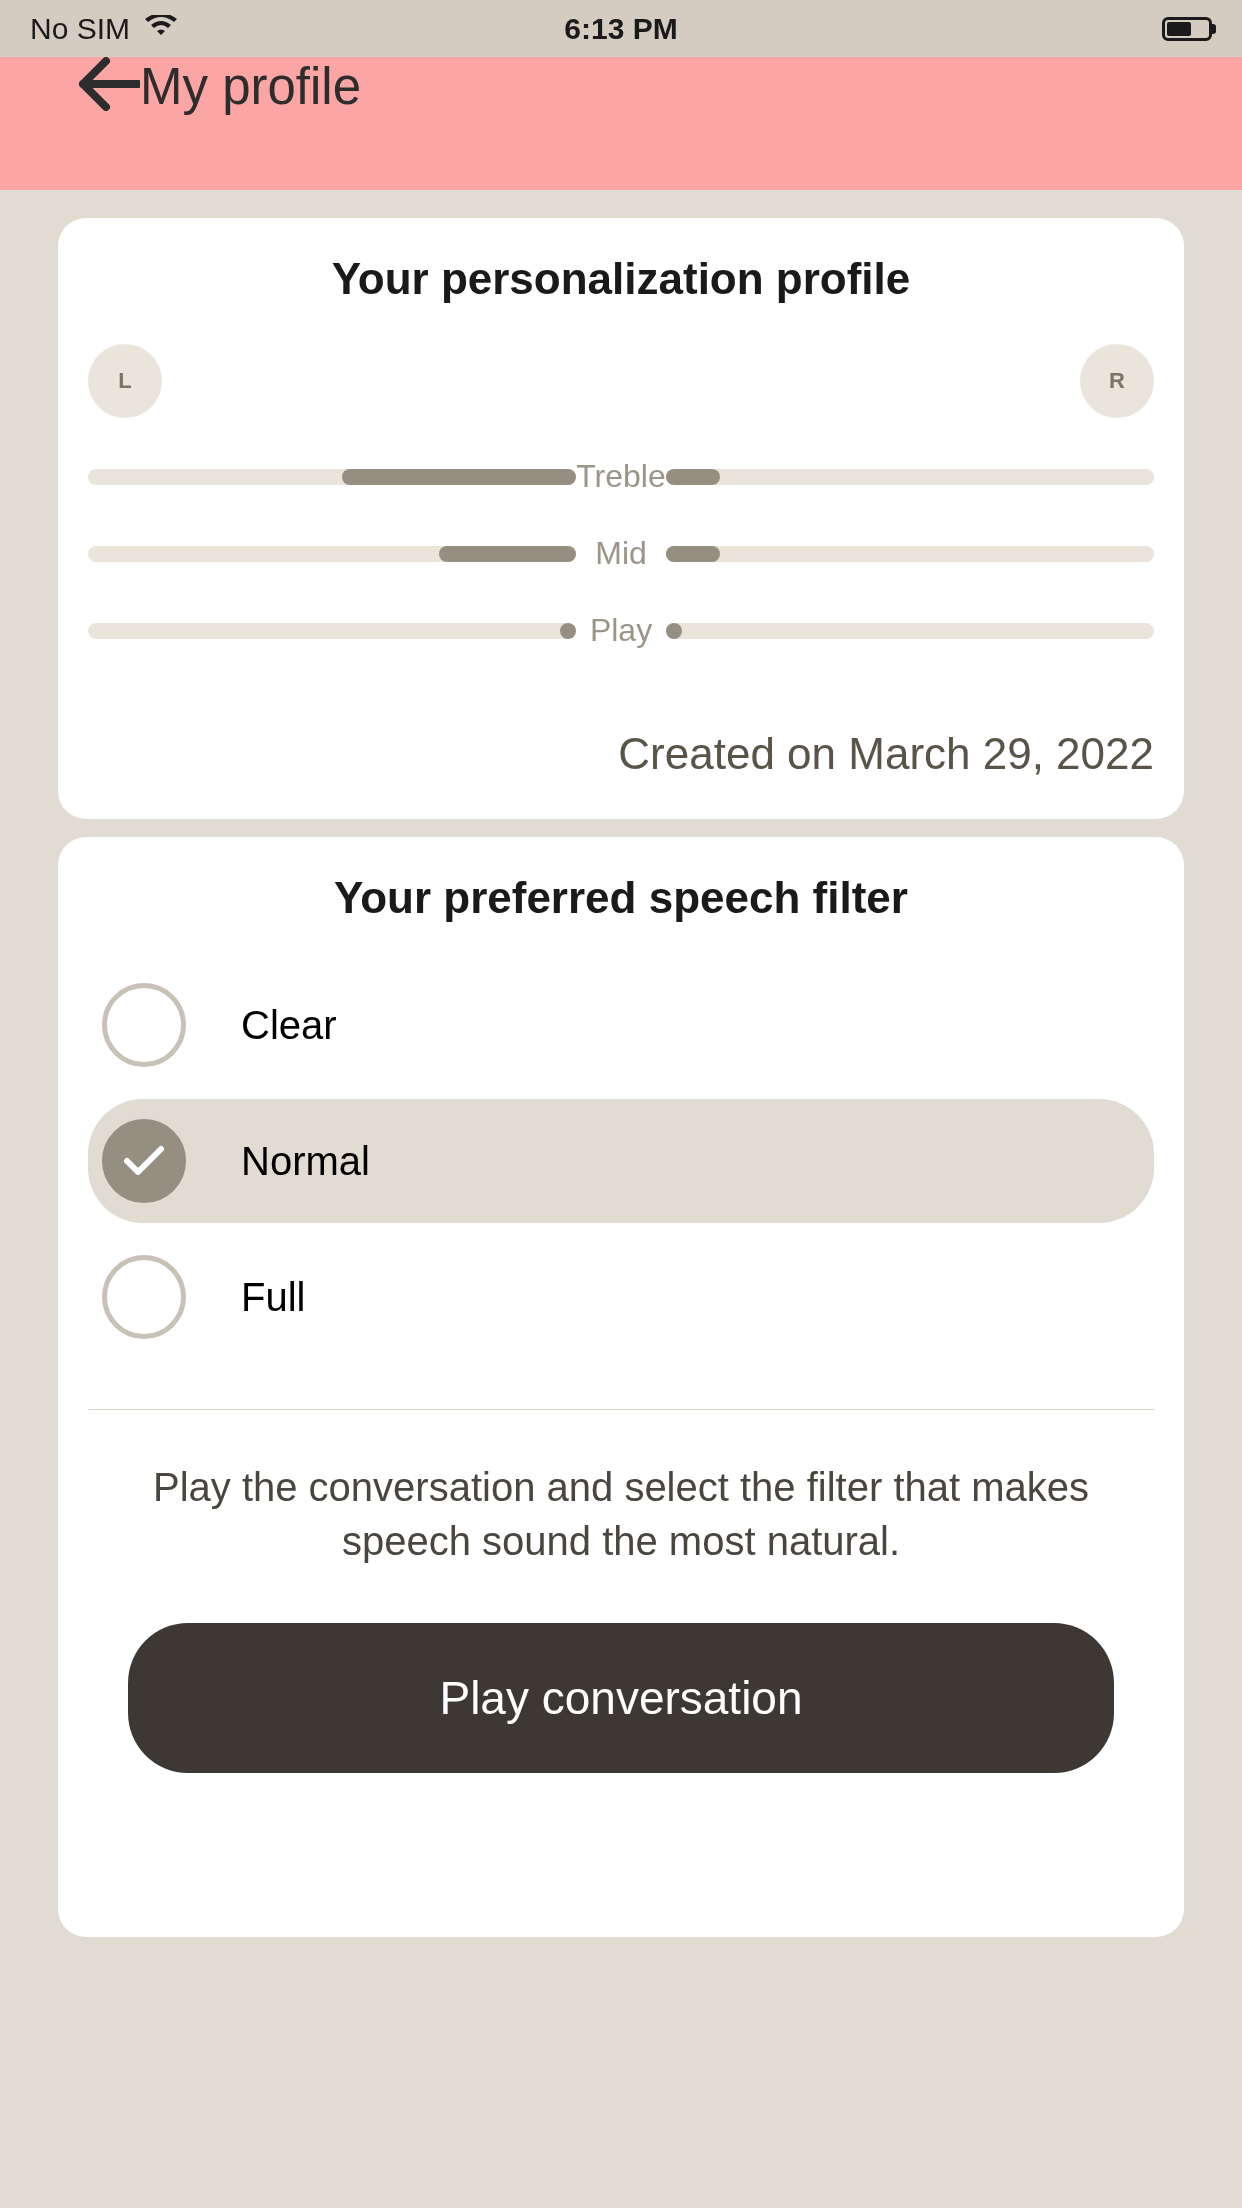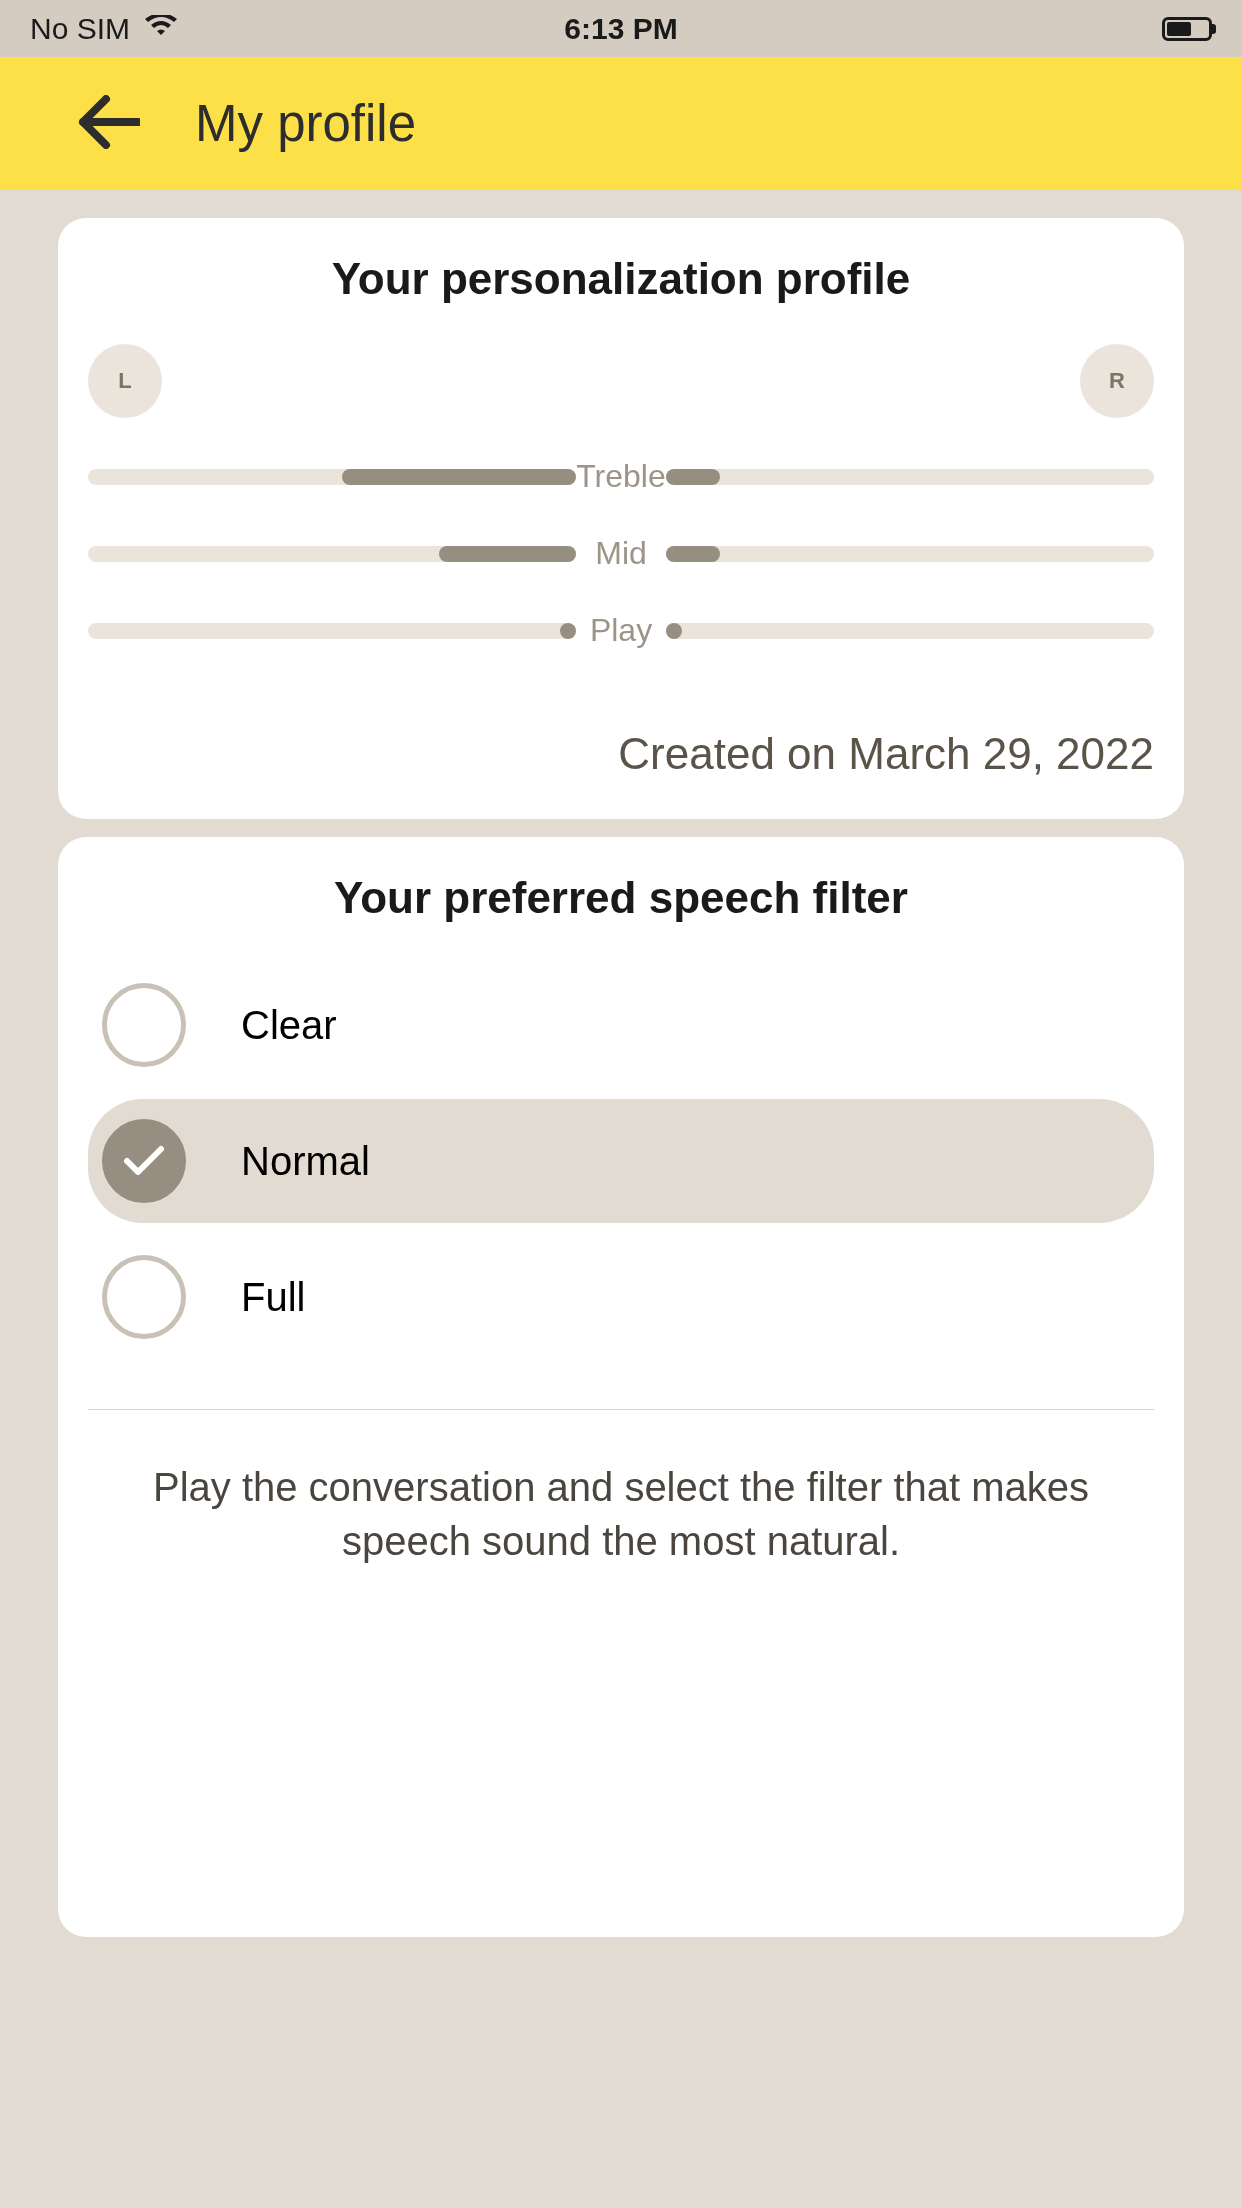--- a/index.html
+++ b/index.html
@@ -64,25 +64,24 @@
       width: 60%;
       height: 100%;
       background: #1a1a1a;
       border-radius: 2px;
     }
     .wifi-icon {
       display: inline-block;
     }
     .nav-header {
       height: 133px;
-      background: #fde047;
-      display: flex;
-      align-items: center;
+      background: #fca5a5;
+      display: flex;
+      align-items: flex-start;
       padding: 0 78px;
-      gap: 55px;
     }
     .back-arrow {
       cursor: pointer;
     }
     .page-title {
       font-size: 51px;
       font-weight: 400;
       color: #2d2d2d;
     }
     .content {
@@ -341,15 +340,16 @@
       <div class="filter-option">
         <div class="radio-circle"></div>
         <div class="filter-label">Full</div>
       </div>
     </div>
 
     <div class="divider"></div>
 
     <div class="instruction-text">Play the conversation and select the filter that makes speech sound the most natural.</div>
 
+    <div class="play-button">Play conversation</div>
   </div>
 
 </div>
 
 </body></html>

